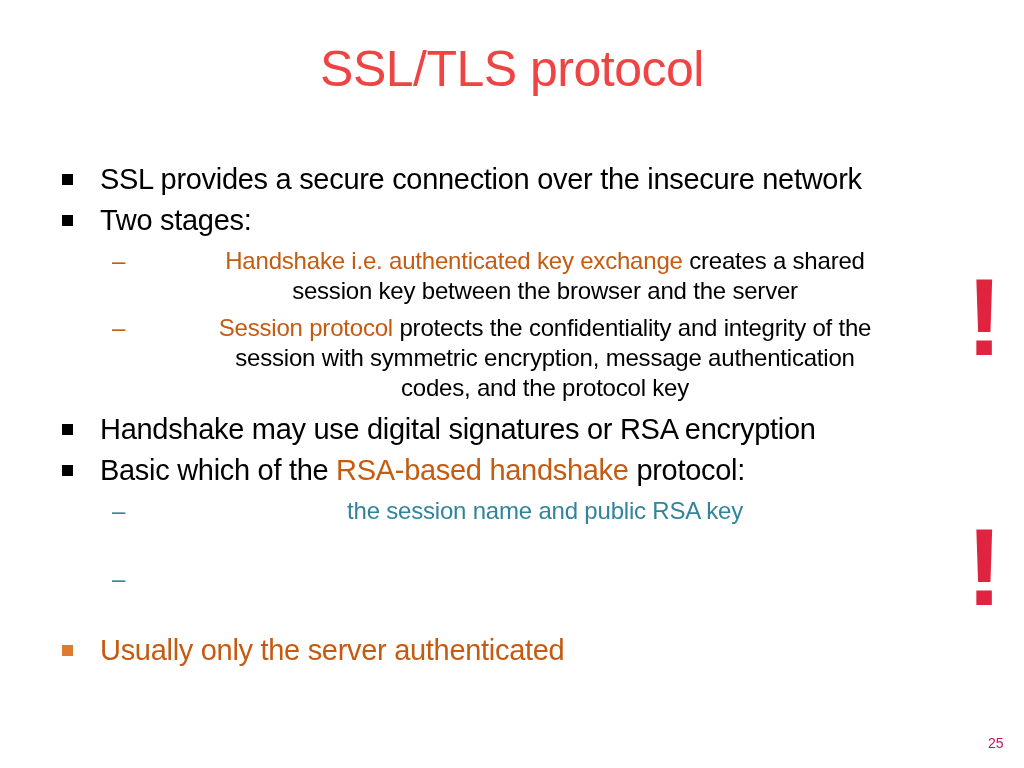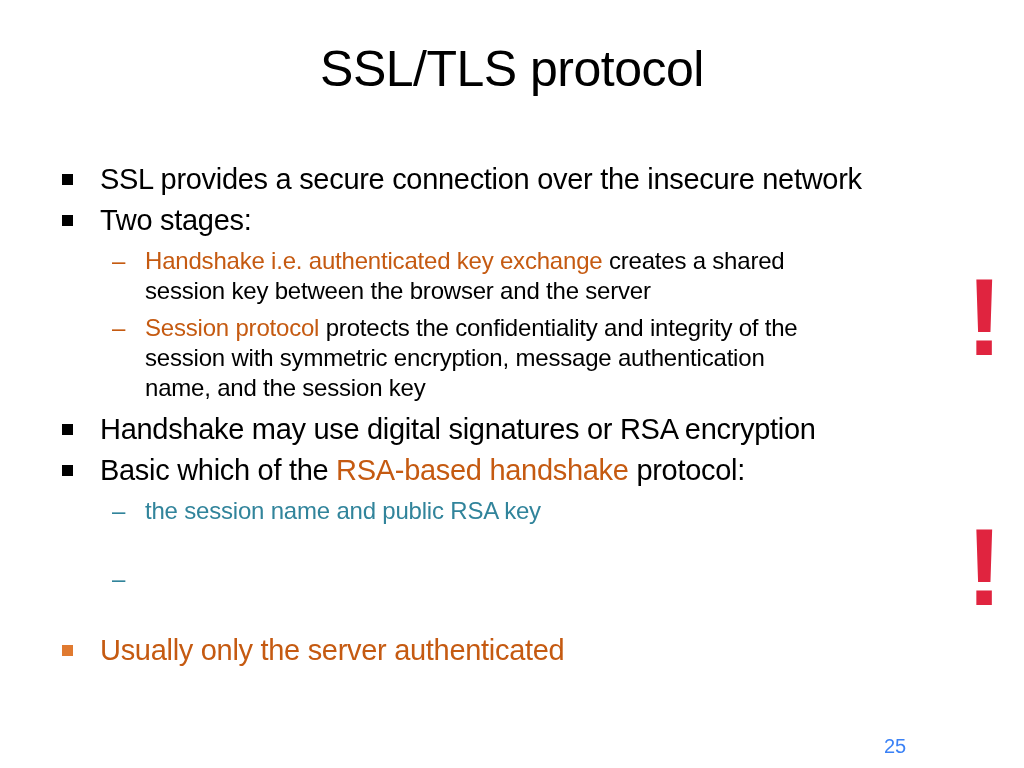--- a/index.html
+++ b/index.html
@@ -2,43 +2,43 @@
 <html><head>
 <meta charset="utf-8">
 <style>
   html, body { margin: 0; padding: 0; }
   body {
     width: 1024px; height: 768px; background: #ffffff; position: relative; overflow: hidden;
     font-family: "Liberation Sans", "DejaVu Sans", sans-serif; color: #000;
   }
   .title {
     position: absolute; left: 0; width: 1024px; top: 40px; text-align: center;
-    font-size: 50px; color: #000000; letter-spacing: -0.5px;
+    font-size: 50px; color: #ef4444; letter-spacing: -0.5px;
   }
   .lvl1 {
     position: absolute; left: 62px; font-size: 29px; line-height: 34px; white-space: nowrap; letter-spacing: -0.3px;
   }
   .lvl1 .bullet {
     position: absolute; left: 0; top: 12px; width: 11px; height: 11px; background: #000;
   }
   .lvl1 .txt { position: absolute; left: 38px; top: 0; }
   .lvl2 {
     position: absolute; left: 112px; font-size: 24px; line-height: 30px; letter-spacing: -0.2px;
   }
   .lvl2 .dash { position: absolute; left: 0; top: 0; }
-  .lvl2 .txt { position: absolute; left: 33px; top: 0; width: 800px; }
+  .lvl2 .txt { position: absolute; left: 33px; top: 0; width: 800px; text-align: center; }
   .orange { color: #C55A11; }
   .teal { color: #31849B; }
   .orange-bullet { background: #E07A30 !important; }
   .bang {
     position: absolute; color: #E0243F; font-size: 110px; font-weight: bold; line-height: 1;
     font-family: "Liberation Sans", sans-serif;
   }
   .pagenum {
-    position: absolute; left: 884px; top: 735px; font-size: 20px; color: #3b82f6;
+    position: absolute; left: 988px; top: 735px; font-size: 14px; color: #be185d;
   }
 </style>
 </head>
 <body>
 
 <div>
   <div class="title">SSL/TLS protocol</div>
 
   <div class="lvl1" style="top:162px">
     <span class="bullet"></span>
@@ -56,21 +56,21 @@
       <div><span class="orange">Handshake i.e. authenticated key exchange</span><span> creates a shared</span></div>
       <div>session key between the browser and the server</div>
     </div>
   </div>
 
   <div class="lvl2" style="top:313px">
     <span class="dash orange">–</span>
     <div class="txt">
       <div><span class="orange">Session protocol</span><span> protects the confidentiality and integrity of the</span></div>
       <div>session with symmetric encryption, message authentication</div>
-      <div>name, and the session key</div>
+      <div>codes, and the protocol key</div>
     </div>
   </div>
 
   <div class="lvl1" style="top:412px">
     <span class="bullet"></span>
     <span class="txt">Handshake may use digital signatures or RSA encryption</span>
   </div>
 
   <div class="lvl1" style="top:453px">
     <span class="bullet"></span>

